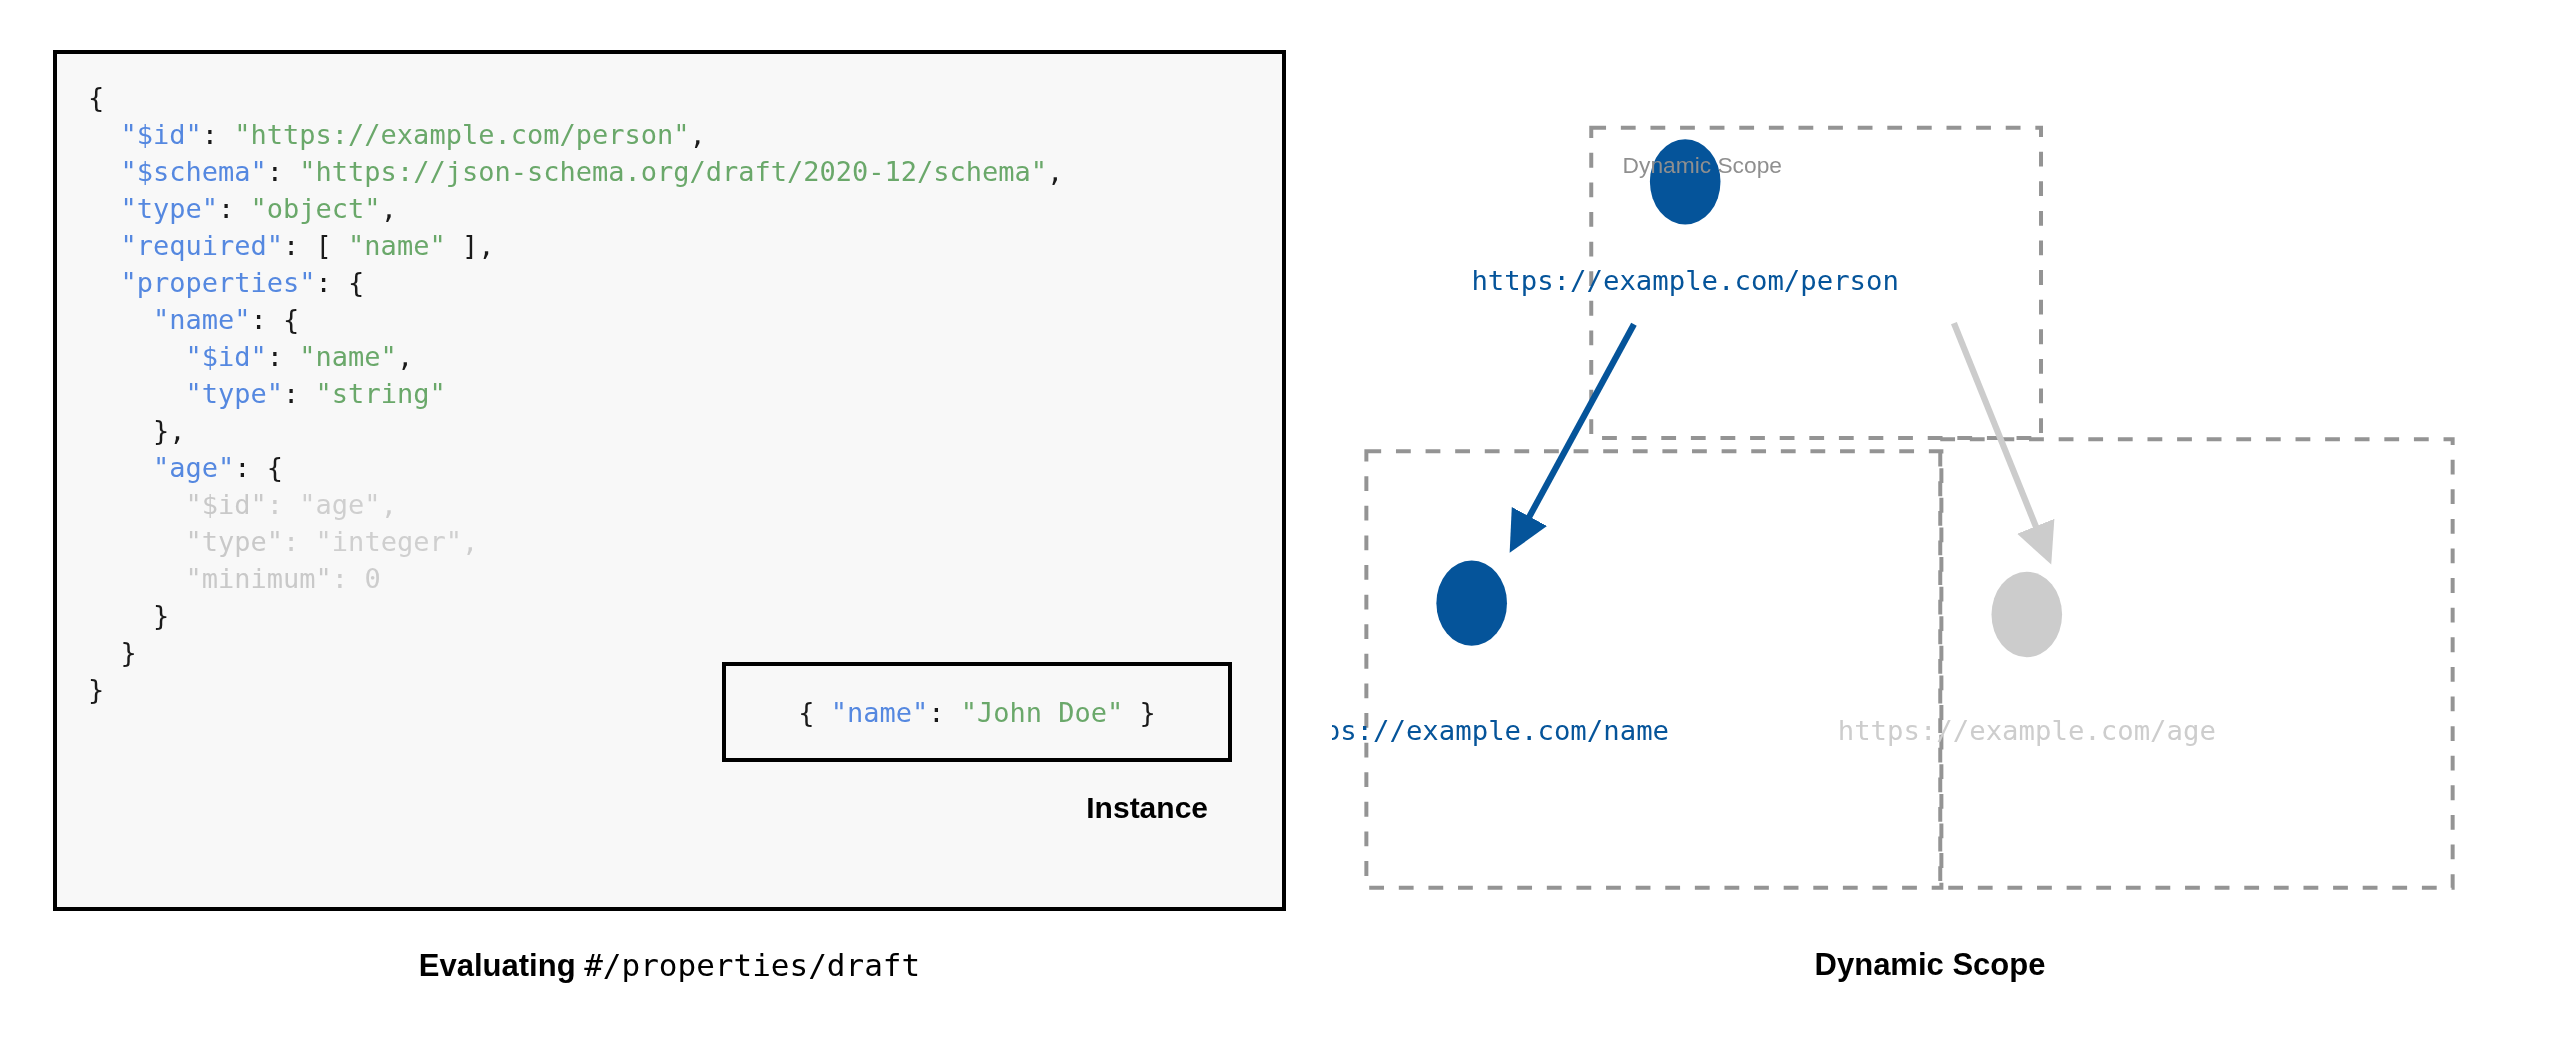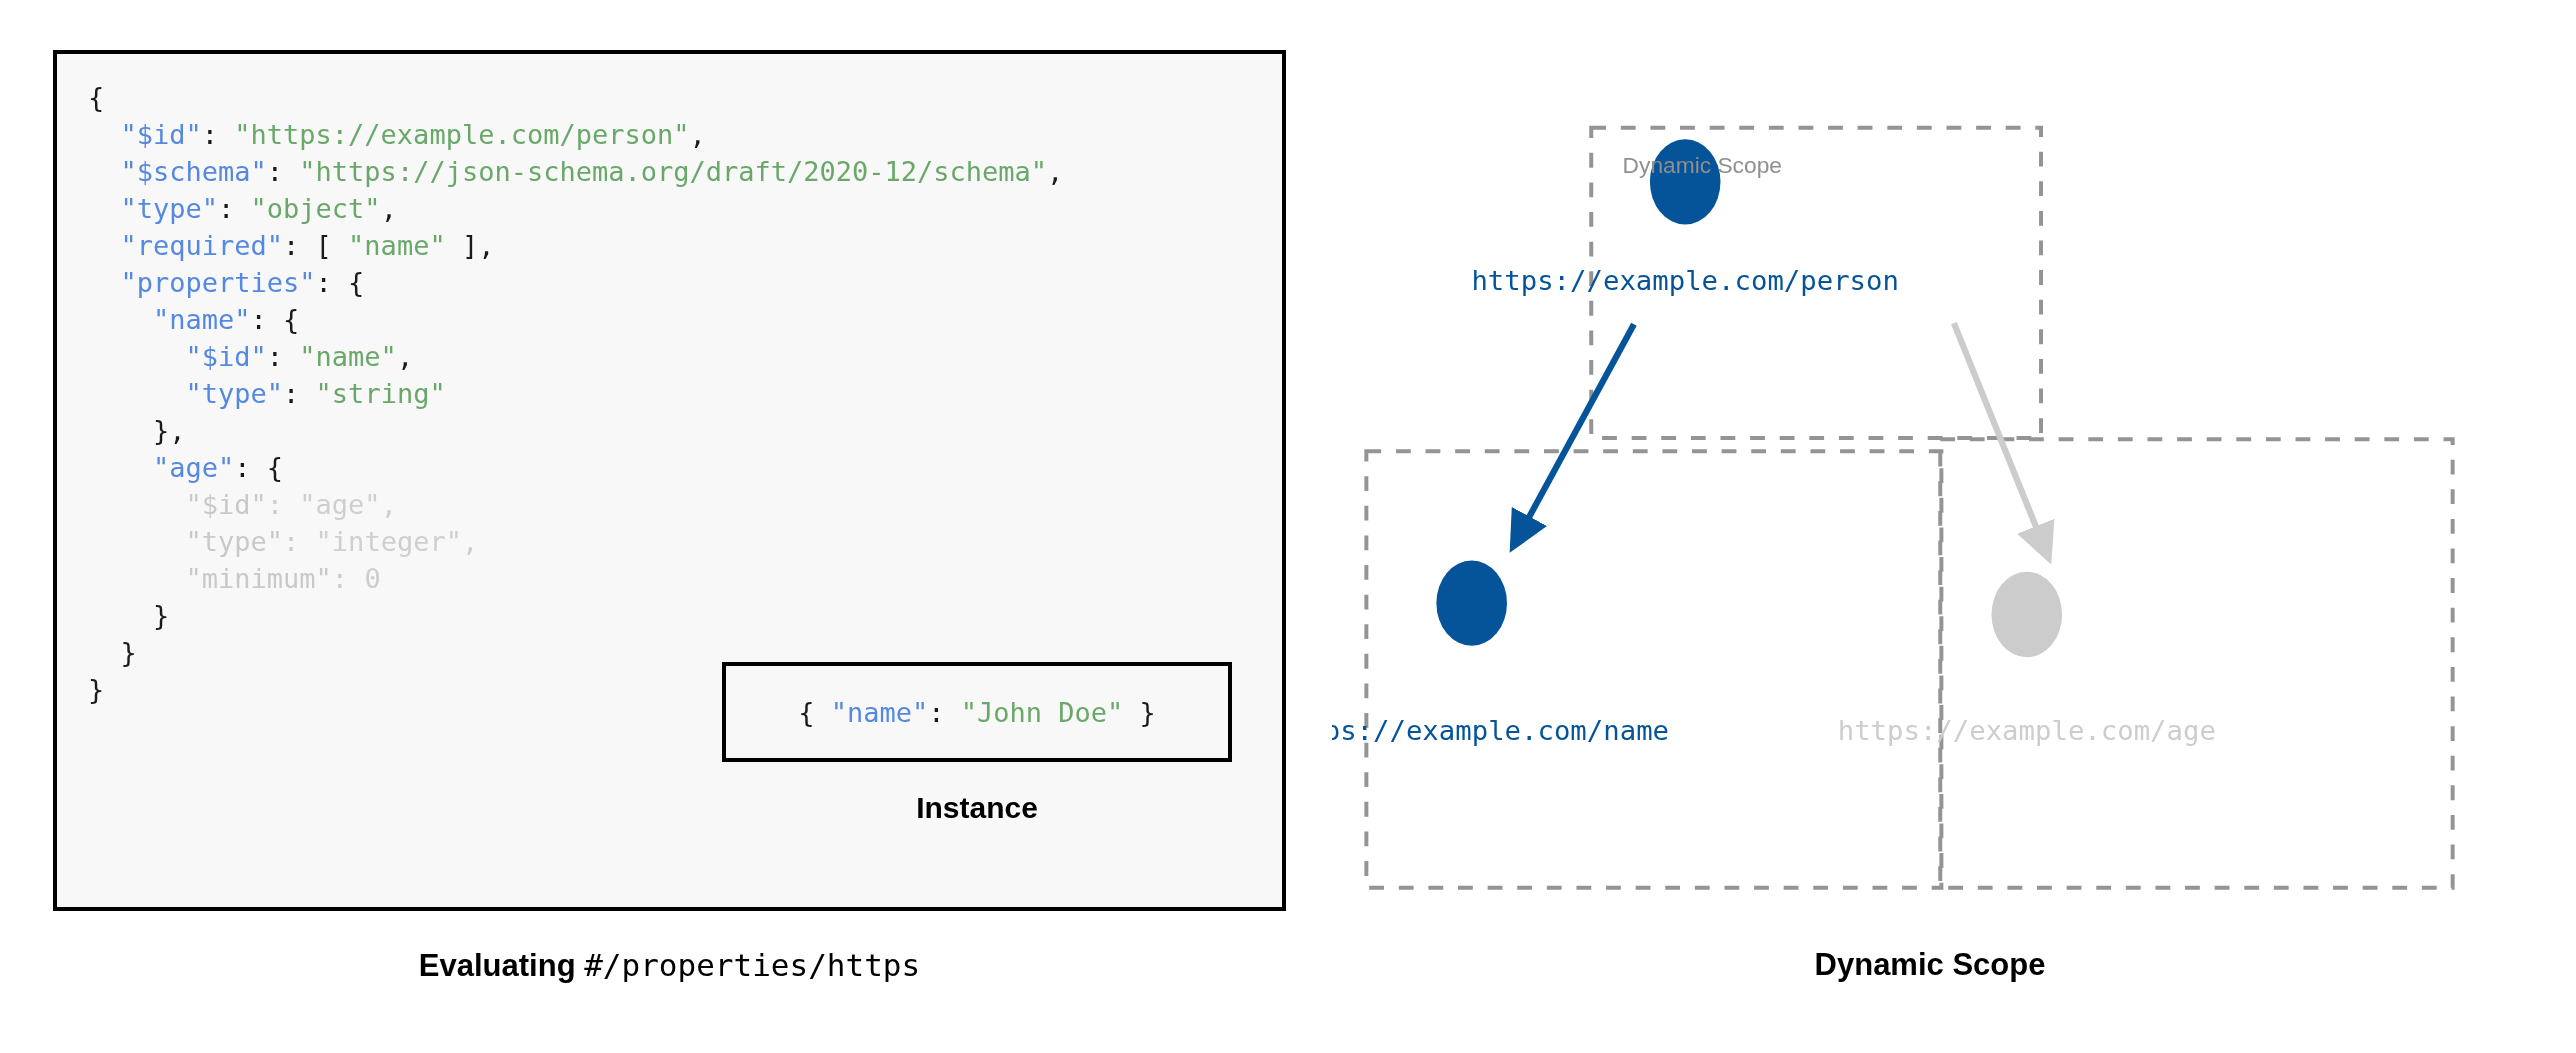--- a/index.html
+++ b/index.html
@@ -62,24 +62,24 @@
     justify-content: center;
   }
   #instance-code {
     font-family: "DejaVu Sans Mono", "Liberation Mono", monospace;
     font-size: 27px;
     white-space: pre;
     color: #1a1a1a;
   }
   #instance-caption {
     position: absolute;
-    left: 722px;
+    left: 698px;
     top: 791px;
     width: 510px;
-    text-align: center;
+    text-align: right;
     font-family: "Liberation Sans", sans-serif;
     font-weight: bold;
     font-size: 30px;
     color: #000000;
   }
 
   
   #left-caption {
     position: absolute;
     left: 53px;
@@ -141,21 +141,21 @@
 <div id="left-panel">
   <div id="code-block"><span class="ln"><span class="p">{</span></span><span class="ln">  <span class="k">"$id"</span><span class="p">: </span><span class="s">"https://example.com/person"</span><span class="p">,</span></span><span class="ln">  <span class="k">"$schema"</span><span class="p">: </span><span class="s">"https://json-schema.org/draft/2020-12/schema"</span><span class="p">,</span></span><span class="ln">  <span class="k">"type"</span><span class="p">: </span><span class="s">"object"</span><span class="p">,</span></span><span class="ln">  <span class="k">"required"</span><span class="p">: [ </span><span class="s">"name"</span><span class="p"> ],</span></span><span class="ln">  <span class="k">"properties"</span><span class="p">: {</span></span><span class="ln">    <span class="k">"name"</span><span class="p">: {</span></span><span class="ln">      <span class="k">"$id"</span><span class="p">: </span><span class="s">"name"</span><span class="p">,</span></span><span class="ln">      <span class="k">"type"</span><span class="p">: </span><span class="s">"string"</span></span><span class="ln">    <span class="p">},</span></span><span class="ln">    <span class="key-age">"age"</span><span class="p">: {</span></span><span class="ln">      <span class="dim-k">"$id"</span><span class="dim-p">: </span><span class="dim-s">"age"</span><span class="dim-p">,</span></span><span class="ln">      <span class="dim-k">"type"</span><span class="dim-p">: </span><span class="dim-s">"integer"</span><span class="dim-p">,</span></span><span class="ln">      <span class="dim-k">"minimum"</span><span class="dim-p">: </span><span class="dim-n">0</span></span><span class="ln">    <span class="p">}</span></span><span class="ln">  <span class="p">}</span></span><span class="ln"><span class="p">}</span></span></div>
 </div>
 
 <div id="instance-box">
   <div id="instance-code"><span class="p">{ </span><span class="k">"name"</span><span class="p">: </span><span class="s">"John Doe"</span><span class="p"> }</span></div>
 </div>
 <div id="instance-caption">Instance</div>
 
 <div id="left-caption">
-  <span class="cap-bold">Evaluating </span><span class="cap-mono">#/properties/https</span>
+  <span class="cap-bold">Evaluating </span><span class="cap-mono">#/properties/draft</span>
 </div>
 
 <div id="right-panel">
   <svg id="diagram-svg" viewBox="0 0 2100 1500" xmlns="http://www.w3.org/2000/svg">
     <defs>
       <marker id="arrow-blue" markerWidth="7" markerHeight="7" refX="5.4" refY="3.2" orient="auto" markerUnits="strokeWidth">
         <path d="M0,0 L6.6,3.2 L0,6.4 z" fill="#05549a"></path>
       </marker>
       <marker id="arrow-gray" markerWidth="7" markerHeight="7" refX="5.4" refY="3.2" orient="auto" markerUnits="strokeWidth">
         <path d="M0,0 L6.6,3.2 L0,6.4 z" fill="#cccccc"></path>

